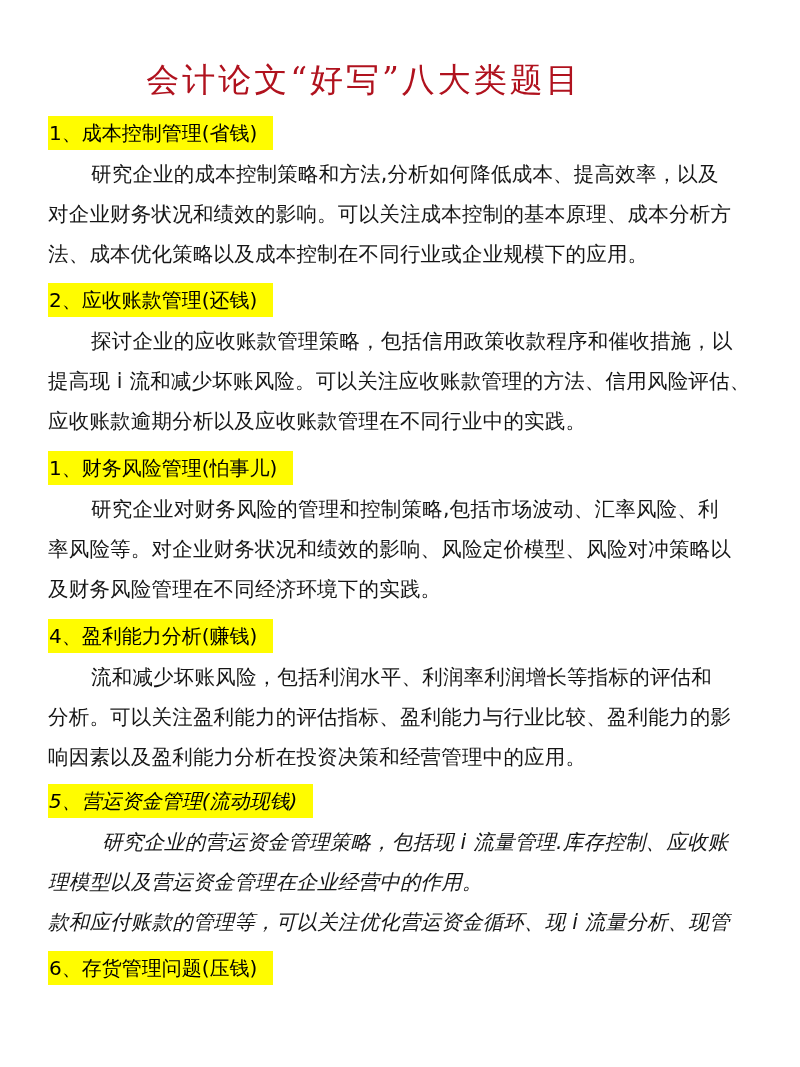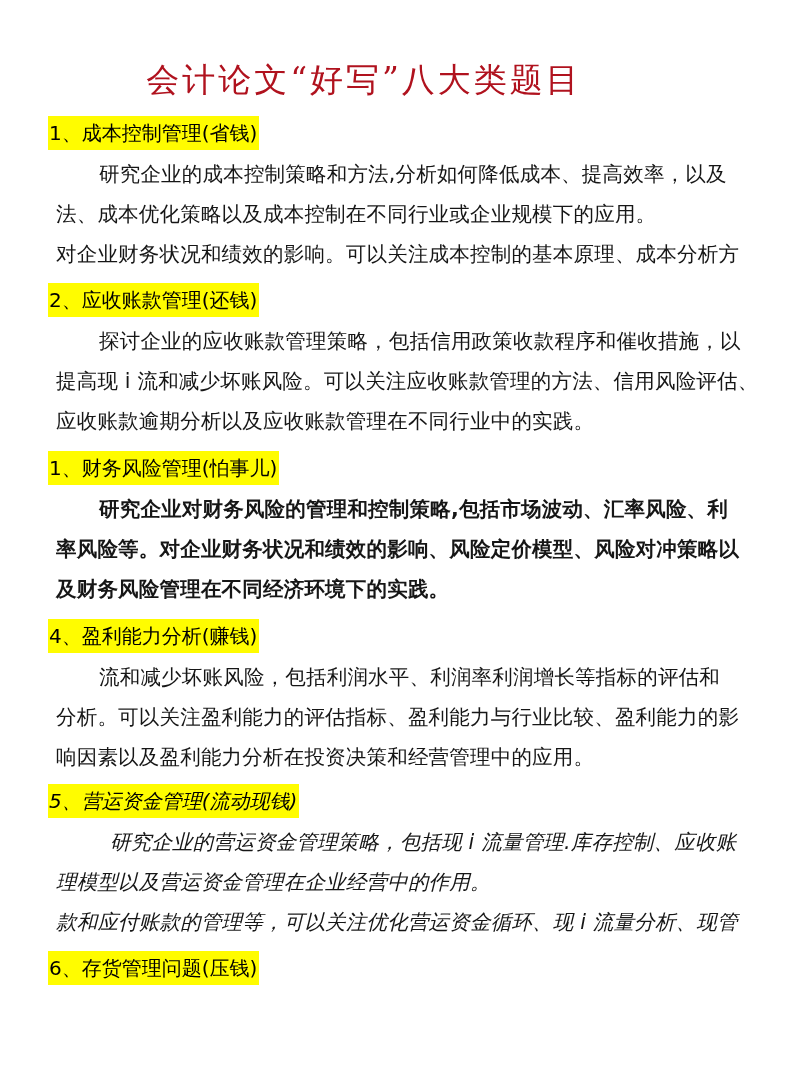--- a/index.html
+++ b/index.html
@@ -37,74 +37,73 @@
       position: absolute;
       left: 48px;
       width: 712px;
     }
     .heading {
       display: inline-block;
       background: #fffc00;
       font-size: 20px;
       line-height: 34px;
       height: 34px;
-      padding: 0 2px 0 1px;
+      padding: 0 16px 0 1px;
       color: #000000;
       white-space: nowrap;
     }
     .body-text {
       font-size: 20.5px;
       line-height: 40px;
       margin-top: 4px;
       text-indent: 43px;
       text-align: justify;
       color: #161616;
       letter-spacing: 0.2px;
     }
     .body-text .line {
       display: block;
       white-space: nowrap;
       text-indent: 0;
-      margin-left: 8px;
     }
     .body-text .line.first {
       padding-left: 43px;
     }
     .body-text .line.first.extra {
       padding-left: 54px;
     }
   </style>
 </head>
 <body>
 
 <div class="page">
 
   <h1 class="title" style="margin:0;font-weight:normal;">会计论文“好写”八大类题目</h1>
 
   <div class="section" style="top:116px;">
     <div class="heading">1、成本控制管理(省钱)</div>
     <div class="body-text" style="text-indent:0;">
       <span class="line first">研究企业的成本控制策略和方法,分析如何降低成本、提高效率，以及</span>
+      <span class="line">对企业财务状况和绩效的影响。可以关注成本控制的基本原理、成本分析方</span>
       <span class="line">法、成本优化策略以及成本控制在不同行业或企业规模下的应用。</span>
-      <span class="line">对企业财务状况和绩效的影响。可以关注成本控制的基本原理、成本分析方</span>
     </div>
   </div>
 
   <div class="section" style="top:283px;">
     <div class="heading">2、应收账款管理(还钱)</div>
     <div class="body-text" style="text-indent:0;">
       <span class="line first">探讨企业的应收账款管理策略，包括信用政策收款程序和催收措施，以</span>
       <span class="line">提高现 i 流和减少坏账风险。可以关注应收账款管理的方法、信用风险评估、</span>
       <span class="line">应收账款逾期分析以及应收账款管理在不同行业中的实践。</span>
     </div>
   </div>
 
   <div class="section" style="top:451px;">
     <div class="heading">1、财务风险管理(怕事儿)</div>
-    <div class="body-text" style="text-indent:0;font-weight:bold;">
+    <div class="body-text" style="text-indent:0;">
       <span class="line first">研究企业对财务风险的管理和控制策略,包括市场波动、汇率风险、利</span>
       <span class="line">率风险等。对企业财务状况和绩效的影响、风险定价模型、风险对冲策略以</span>
       <span class="line">及财务风险管理在不同经济环境下的实践。</span>
     </div>
   </div>
 
   <div class="section" style="top:619px;">
     <div class="heading">4、盈利能力分析(赚钱)</div>
     <div class="body-text" style="text-indent:0;">
       <span class="line first">流和减少坏账风险，包括利润水平、利润率利润增长等指标的评估和</span>

